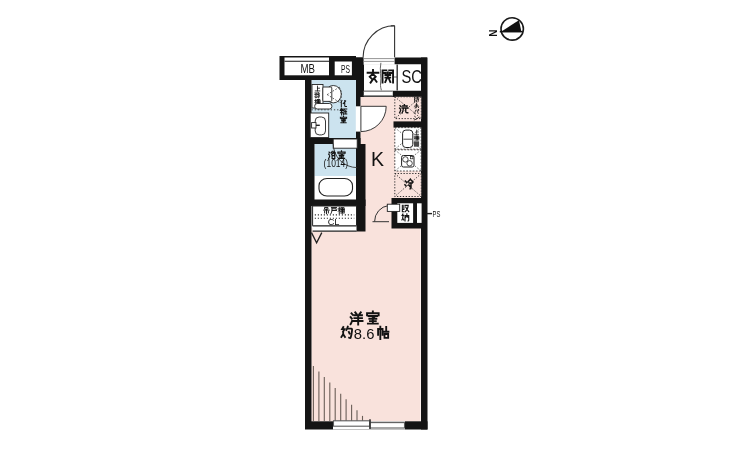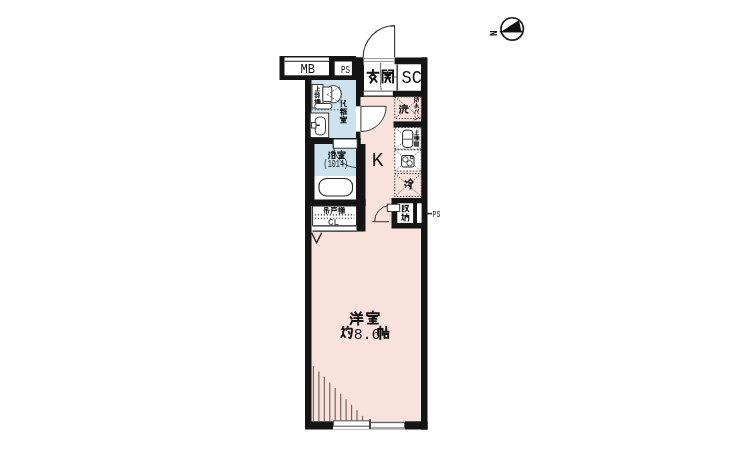--- a/index.html
+++ b/index.html
@@ -1,17 +1,17 @@
 <!DOCTYPE html>
 <html><head>
 <meta charset="utf-8">
 <style>
 html,body{margin:0;padding:0;background:#fff;}
 #page{position:relative;width:638px;height:470px;background:#fff;overflow:hidden;
-font-family:Liberation Mono, monospace;}
+font-family:Liberation Sans, sans-serif;}
 svg{display:block;}
 defs path{fill:none;stroke:#131313;stroke-width:1.32;stroke-linecap:square;stroke-linejoin:miter;}
 </style>
 </head>
 <body>
 <div id="page">
 <svg width="730" height="470" viewBox="0 0 730 470">
 <defs>
 <g id="gGen">
           <path d="M5,0.5 V2.1 M1.2,2.4 H8.8 M4.8,3.2 L2.7,5.3 L4.8,7.3 L6.9,5.3 Z M4.8,7.3 L3.3,9.4 M5.7,6.3 L7.5,8.8"></path>

